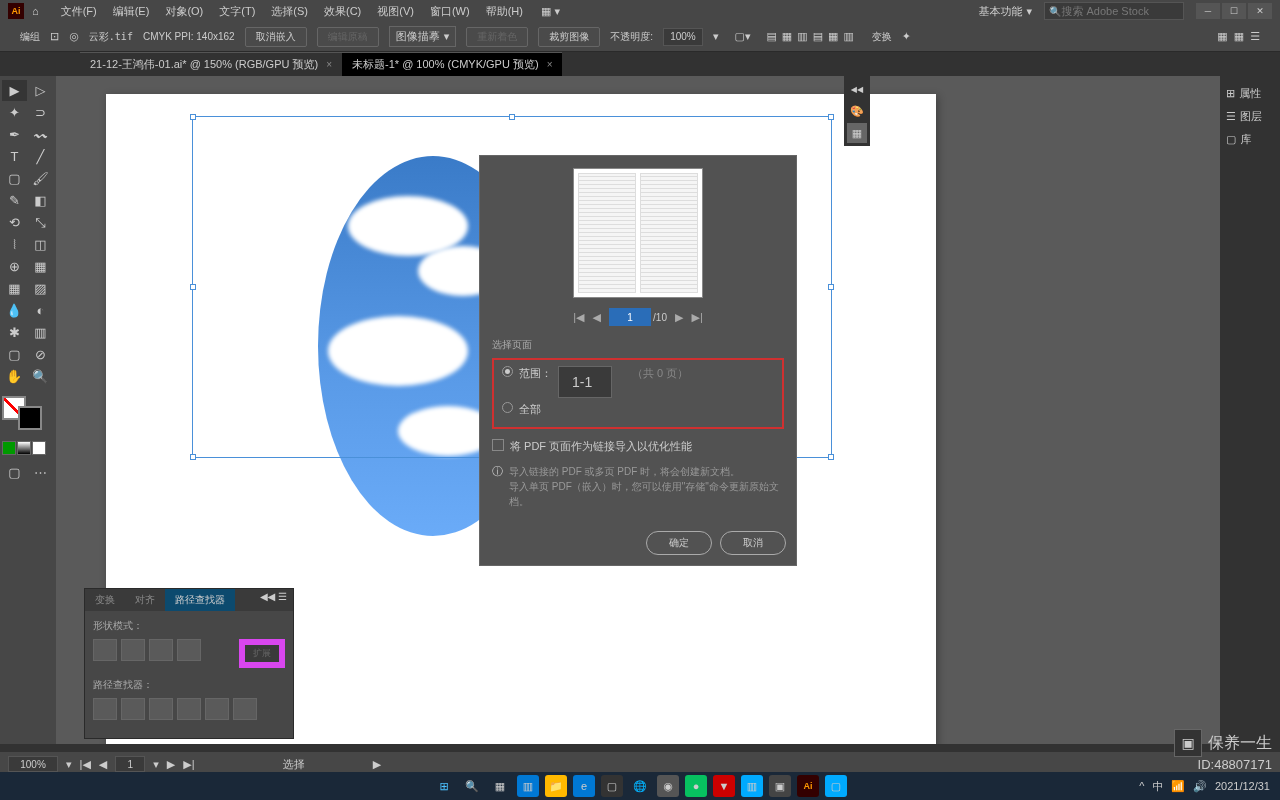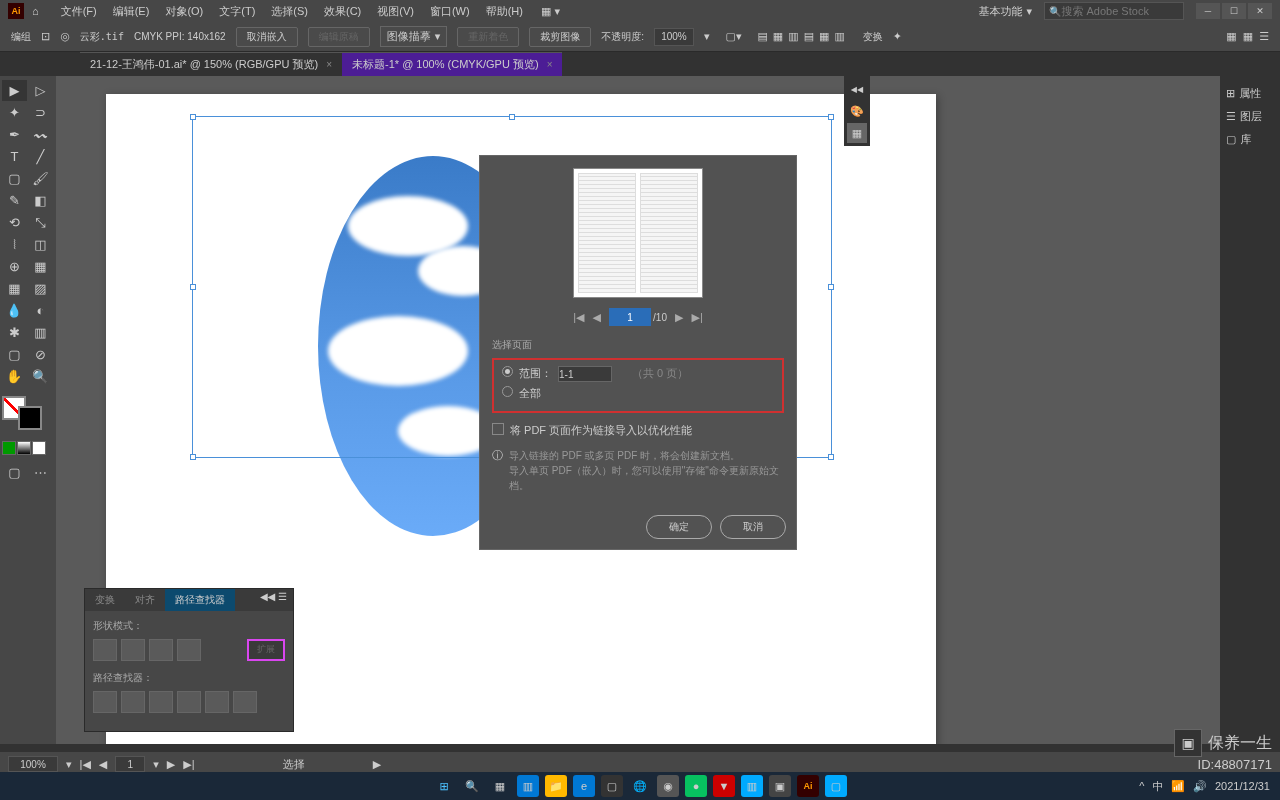--- a/index.html
+++ b/index.html
@@ -5,30 +5,30 @@
 *{margin:0;padding:0;box-sizing:border-box;font-family:"Microsoft YaHei",sans-serif;font-size:11px;color:#ccc}
 body{background:#323232;width:1280px;height:800px;overflow:hidden;position:relative}
 .ai-logo{width:16px;height:16px;background:#300;color:#f90;font-weight:bold;display:flex;align-items:center;justify-content:center;font-size:9px;margin-right:8px}
 .menubar{height:22px;background:#474747;display:flex;align-items:center;padding:0 8px}
 .menu-item{padding:0 8px;cursor:pointer}
 .menu-right{margin-left:auto;display:flex;align-items:center;gap:4px}
 .workspace-sel{padding:2px 8px;display:flex;align-items:center;gap:4px}
 .search-box{width:140px;height:18px;background:#3a3a3a;border:1px solid #555;padding:0 4px;color:#888;display:flex;align-items:center;font-size:10px}
 .win-ctrl{display:flex;gap:2px;margin-left:8px}
 .win-btn{width:24px;height:16px;background:#555;display:flex;align-items:center;justify-content:center;font-size:9px}
-.optbar{height:30px;background:#474747;display:flex;align-items:center;padding:0 11px;gap:10px;border-bottom:1px solid #2a2a2a}
+.optbar{height:30px;background:#474747;display:flex;align-items:center;padding:0 20px;gap:10px;border-bottom:1px solid #2a2a2a}
 .opt-item{display:flex;align-items:center;gap:4px;font-size:10px}
 .opt-file{font-family:monospace;font-size:10px}
 .opt-btn{padding:2px 10px;border:1px solid #666;background:#4a4a4a;border-radius:2px;font-size:10px}
 .opt-dropdown{padding:2px 6px;border:1px solid #666;background:#4a4a4a;display:flex;align-items:center;gap:4px;font-size:10px}
 .opt-val{width:40px;height:18px;background:#3a3a3a;border:1px solid #555;color:#ccc;text-align:center;font-size:10px}
 .opt-icons{display:flex;gap:6px;margin-left:auto}
 .tabbar{height:24px;background:#323232;display:flex;align-items:flex-end;padding-left:80px}
 .doc-tab{padding:4px 10px;background:#323232;border-top:1px solid #555;display:flex;align-items:center;gap:8px;font-size:10px;color:#aaa}
-.doc-tab.active{background:#4c1d95}
+.doc-tab.active{background:#000000}
 .tab-close{font-size:10px;color:#888}
 .main{display:flex;height:668px;position:relative}
 .toolbox{width:56px;background:#474747;padding:4px 2px;display:flex;flex-direction:column;gap:1px}
 .tool-row{display:flex;gap:1px}
 .tool{width:25px;height:21px;display:flex;align-items:center;justify-content:center;color:#ccc;font-size:13px}
 .tool.sel{background:#353535}
 .color-sect{margin-top:8px;position:relative;height:40px}
 .fill-sw{position:absolute;width:24px;height:24px;border:2px solid #888;background:linear-gradient(45deg,#fff 45%,#f00 45%,#f00 55%,#fff 55%)}
 .stroke-sw{position:absolute;width:24px;height:24px;border:2px solid #888;background:#000;left:16px;top:10px}
 .mini-sw{display:flex;gap:1px;margin-top:4px}
@@ -49,35 +49,35 @@
 .preview{width:130px;height:130px;background:#fff;margin:0 auto 10px;border:1px solid #888;padding:4px;display:flex;gap:4px}
 .prev-page{flex:1;border:1px solid #ddd;background:repeating-linear-gradient(0deg,#f5f5f5,#f5f5f5 3px,#ddd 3px,#ddd 4px)}
 .pager{display:flex;align-items:center;justify-content:center;gap:8px;margin-bottom:12px}
 .pg-btn{color:#aaa;font-size:11px}
 .pg-input{width:42px;height:18px;background:#2a6db8;color:#fff;text-align:center;border:none;font-size:10px}
 .section-label{font-size:10px;margin-bottom:6px;color:#aaa}
 .hl-box{border:2px solid #d03030;padding:6px 8px;margin-bottom:8px}
 .radio-row{display:flex;align-items:flex-start;gap:6px;margin-bottom:4px;font-size:10px}
 .radio{width:11px;height:11px;border-radius:50%;border:1px solid #999;display:flex;align-items:center;justify-content:center}
 .radio.checked::after{content:"";width:5px;height:5px;background:#ccc;border-radius:50%}
-.range-input{width:54px;height:16px;background:#3a3a3a;border:1px solid #666;color:#ccc;padding:0 0;font-size:10px}
+.range-input{width:54px;height:32px;background:#3a3a3a;border:1px solid #666;color:#ccc;padding:0 13px;font-size:14px}
 .hint-row{display:flex;align-items:flex-start;gap:6px;font-size:10px;color:#aaa;margin-top:10px}
 .hint-text{font-size:10px;color:#999;line-height:1.5}
 .dlg-btns{display:flex;justify-content:flex-end;gap:8px;padding:10px}
 .dlg-btn{padding:4px 22px;border:1px solid #aaa;border-radius:12px;background:transparent;font-size:10px}
 .pathfinder{position:absolute;left:84px;top:588px;width:210px;background:#474747;border:1px solid #2a2a2a}
 .pf-tabs{display:flex;background:#3a3a3a}
 .pf-tab{padding:4px 10px;font-size:10px;color:#888}
 .pf-tab.active{background:#0c4a6e;color:#ccc}
 .pf-close{margin-left:auto;padding:2px 6px;font-size:10px}
 .pf-body{padding:8px}
 .pf-label{font-size:10px;color:#aaa;margin-bottom:6px}
 .pf-icons{display:flex;gap:4px;margin-bottom:10px}
 .pf-icon{width:24px;height:22px;background:#5a5a5a;border:1px solid #666}
-.pf-exp{padding:2px 8px;border:2px solid #d946ef;background:#3a3a3a;font-size:9px;color:#666}
+.pf-exp{padding:2px 8px;border:6px solid #d946ef;background:#3a3a3a;font-size:9px;color:#666}
 .statusbar{position:absolute;bottom:24px;left:0;right:0;height:24px;background:#474747;display:flex;align-items:center;padding:0 8px;gap:8px;font-size:10px}
 .zoom-sel{width:50px;height:16px;background:#3a3a3a;border:1px solid #555;text-align:center;font-size:10px}
 .taskbar{position:absolute;bottom:0;left:0;right:0;height:28px;background:#1a2838;display:flex;align-items:center;justify-content:center;gap:6px}
 .tb-icon{width:22px;height:22px;border-radius:3px;display:flex;align-items:center;justify-content:center;font-size:11px}
 .watermark{position:absolute;right:8px;bottom:28px;text-align:right;font-size:14px;color:#fff;z-index:200}
 .wm-logo{width:28px;height:28px;background:#333;border:1px solid #666;display:inline-flex;align-items:center;justify-content:center;font-size:14px;margin-right:6px}
 </style>
 </head>
 <body>
 

